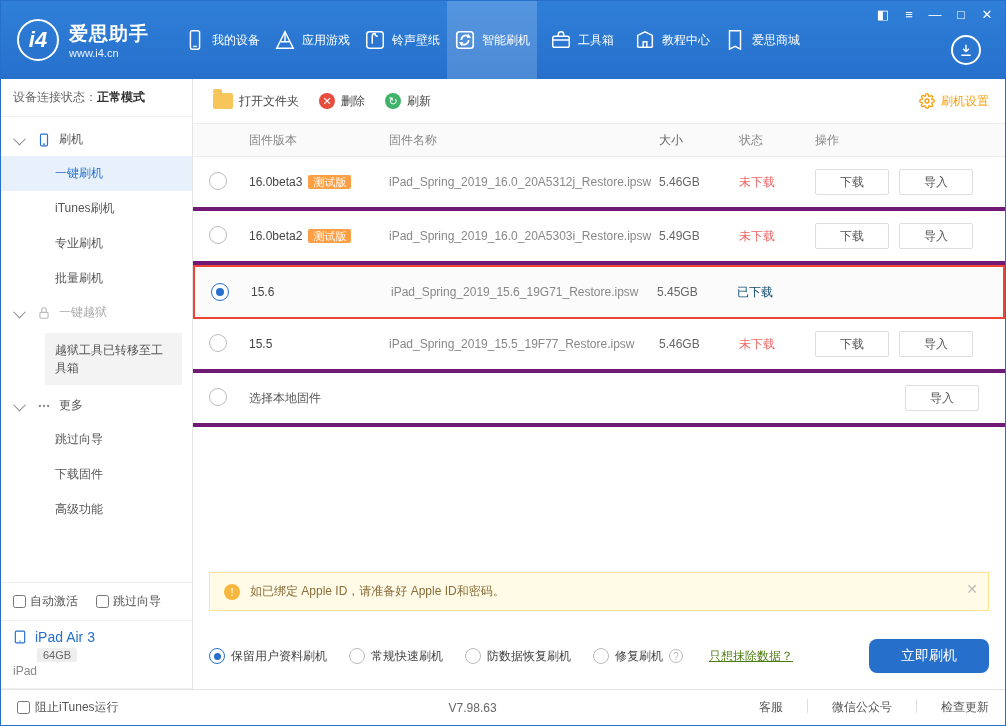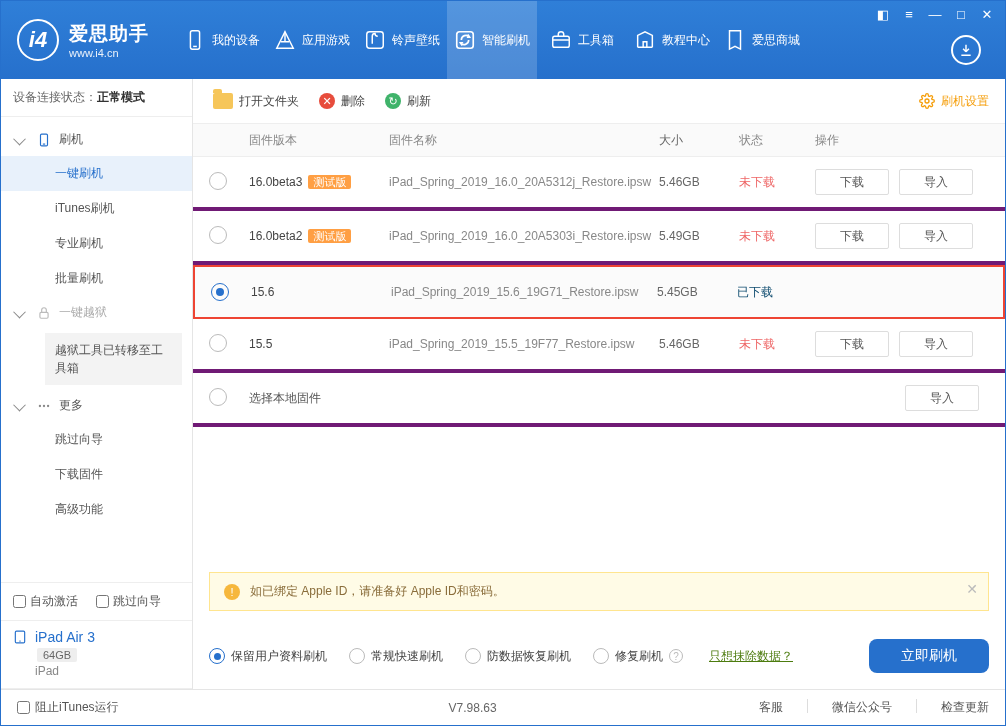--- a/index.html
+++ b/index.html
@@ -33,21 +33,21 @@
 .sb-item { padding: 9px 14px 9px 54px; color: #555; cursor: pointer; }
 .sb-item.active { background: #e8f1fb; color: #2670cc; }
 .sb-note { margin: 4px 10px 4px 44px; padding: 8px 10px; background:#f3f3f3; color:#555; line-height:1.5; }
 
 .sb-foot { border-top: 1px solid #eee; }
 .sb-checks { display:flex; gap: 18px; padding:10px 12px; align-items:center; border-bottom:1px solid #eee; }
 .sb-checks label { display:flex; align-items:center; gap:4px; color:#555; }
 .sb-device { padding: 8px 12px 10px; border-bottom:1px solid #eee; }
 .sb-devrow { display:flex; align-items:center; gap:8px; color:#2670cc; font-size:14px; }
 .sb-devbadge { background:#eee; color:#666; padding:1px 6px; border-radius:2px; font-size:11px; margin-left:2px;}
-.sb-devtype { color:#888; margin-left:22px; margin-top:2px; font-size:12px;}
+.sb-devtype { color:#888; margin-top:2px; font-size:12px;}
 
 
 .main { flex: 1; display: flex; flex-direction: column; }
 .toolbar { height: 44px; display: flex; align-items: center; padding: 0 16px; gap: 12px; }
 .toolbar .folder { width:20px; height:16px; background:#f6c65a; border-radius:2px; position:relative; }
 .toolbar .folder::before{content:'';position:absolute;top:-4px;left:0;width:9px;height:4px;background:#f6c65a;border-radius:2px 2px 0 0;}
 .tbtn { display:flex; align-items:center; gap:6px; color:#444; cursor:pointer; padding:2px 4px; }
 .tbtn.red .tico{ background:#e74c3c; }
 .tbtn.green .tico{ background:#3fb36a; }
 .tico { width:16px; height:16px; border-radius:50%; display:inline-flex; align-items:center; justify-content:center; color:#fff; font-size:11px; }

